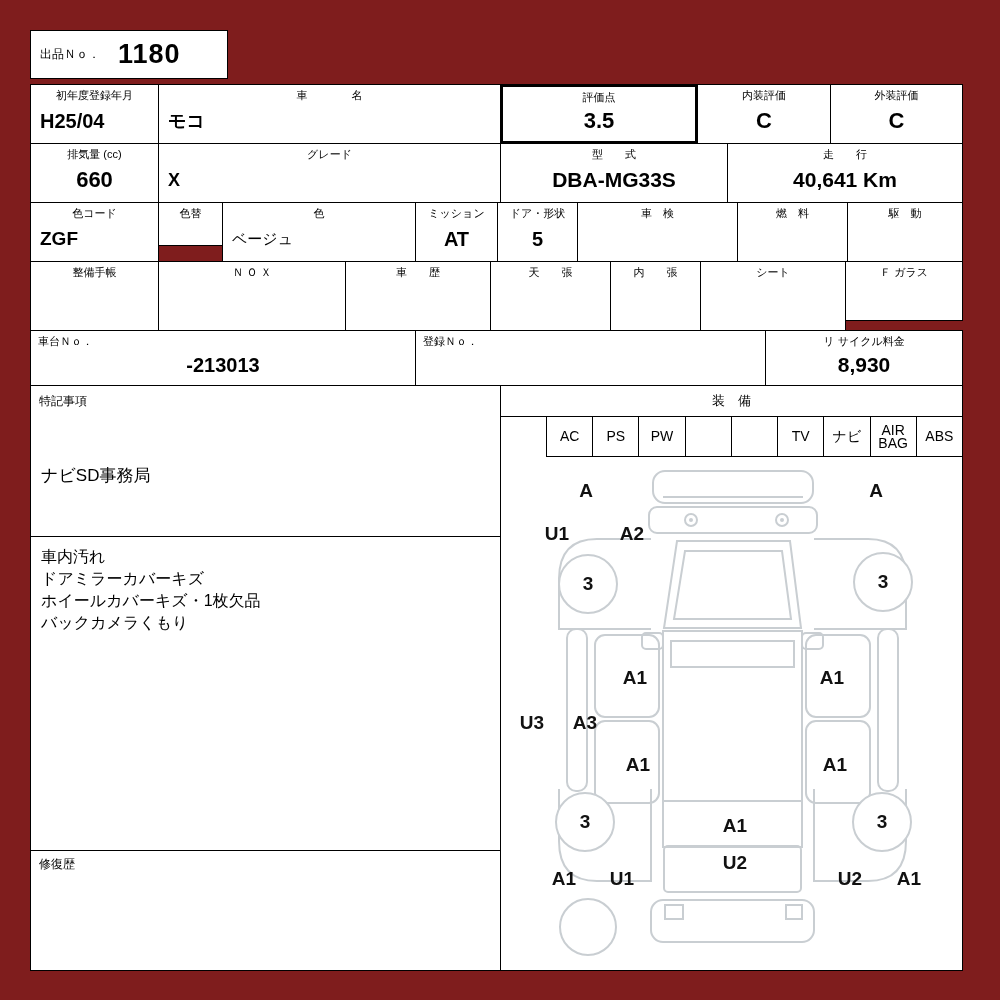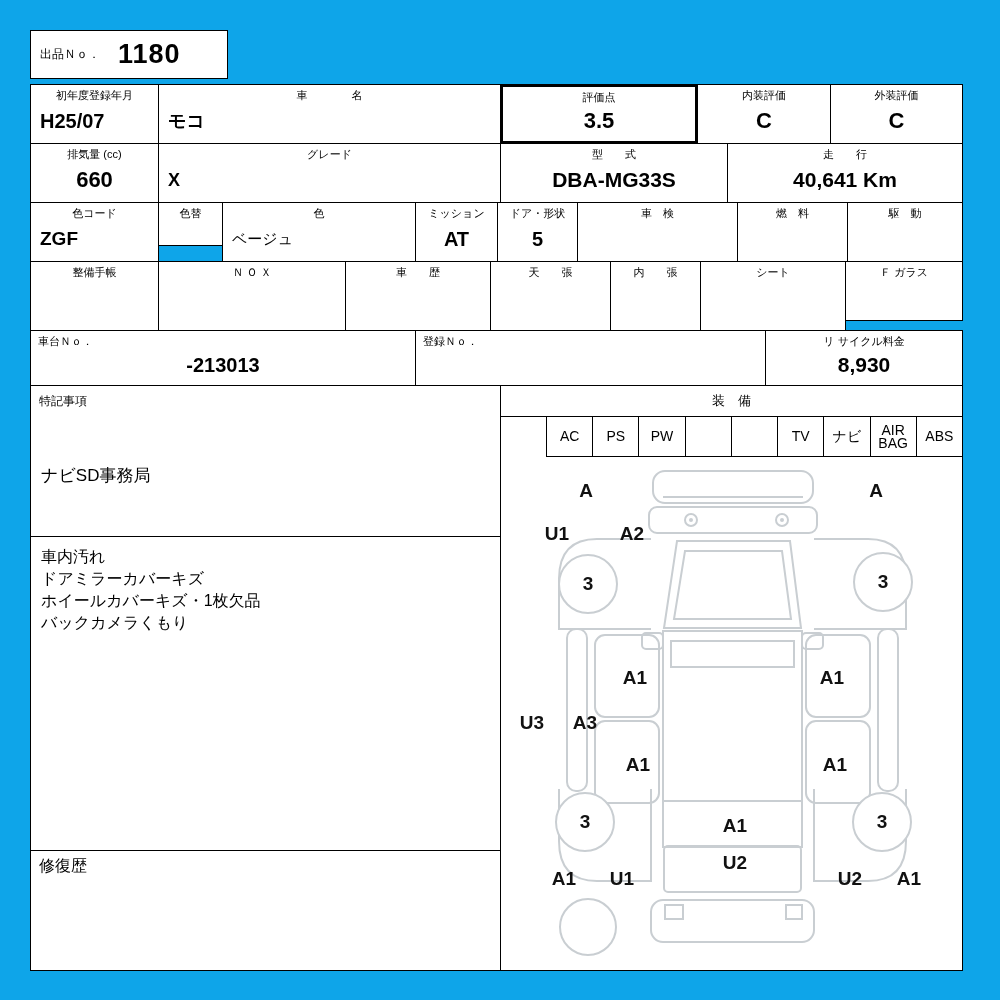--- a/index.html
+++ b/index.html
@@ -1,18 +1,18 @@
 <!DOCTYPE html>
 <html style="--carline: #c9ced2;"><head>
 <meta charset="utf-8">
 <style>
   html,body{margin:0;padding:0;}
   body{width:1000px;height:1000px;background:#fff;color:#000;
        font-family:"Liberation Sans","DejaVu Sans",sans-serif;}
-  .sheet{position:relative;width:1000px;height:1000px;background:#0ea5e9;overflow:hidden;}
+  .sheet{position:relative;width:1000px;height:1000px;background:#7f1d1d;overflow:hidden;}
 
   .cell{position:absolute;background:#fff;border:1px solid #000;display:flex;flex-direction:column;box-sizing:border-box;}
   .cell .lbl{font-size:11px;line-height:1;padding-top:5px;text-align:center;}
   .cell .lbl.left{text-align:left;padding-left:7px;}
   .cell .val{flex:1;display:flex;align-items:center;justify-content:center;font-weight:bold;font-size:22px;line-height:1;padding-bottom:3px;}
   .cell .val.left{justify-content:flex-start;padding-left:9px;}
   .v20{font-size:20px!important;} .v21{font-size:21px!important;} .v18{font-size:18px!important;}
   .v19{font-size:19px!important;} .plain{font-weight:normal!important;font-size:15px!important;}
   .thick{border-width:3px;z-index:2;}
 
@@ -21,21 +21,21 @@
   .lot .llbl{font-size:12px;}
   .lot .lnum{font-size:27px;font-weight:bold;letter-spacing:1px;}
 
   
   .notes-cell{padding:8px;}
   .sn-label{position:absolute;top:7px;left:8px;font-size:12px;}
   .office-note{position:absolute;top:78px;left:10px;font-size:17px;}
   .hdiv{position:absolute;left:0;right:0;height:0;border-top:1px solid #000;}
   .notes-lines{position:absolute;top:160px;left:10px;right:8px;font-size:16px;}
   .note-line{line-height:22px;white-space:nowrap;}
-  .repair-label{position:absolute;top:470px;left:8px;font-size:16px;}
+  .repair-label{position:absolute;top:470px;left:8px;font-size:12px;}
 
   
   .right-cell{padding:0;}
   .equip-header{position:absolute;left:0;top:0;width:100%;height:31px;border-bottom:1px solid #000;
                 display:flex;align-items:center;justify-content:center;font-size:13px;box-sizing:border-box;}
   .equip-row{position:absolute;left:45px;right:0;top:31px;height:40px;display:flex;}
   .eq-cell{flex:1;border-right:1px solid #000;border-bottom:1px solid #000;display:flex;align-items:center;
            justify-content:center;font-size:14px;line-height:13px;white-space:pre-line;text-align:center;box-sizing:border-box;}
   .eq-cell:first-child{border-left:1px solid #000;}
   .eq-cell:last-child{border-right:none;}
@@ -53,21 +53,21 @@
 
 <div class="sheet">
 
   <div class="lot">
     <span class="llbl">出品Ｎｏ．</span>
     <span class="lnum">1180</span>
   </div>
 
   <div class="cell" style="left:30px;top:84px;width:129px;height:60px">
     <div class="lbl">初年度登録年月</div>
-    <div class="val left v20">H25/07</div>
+    <div class="val left v20">H25/04</div>
   </div>
   <div class="cell" style="left:158px;top:84px;width:343px;height:60px">
     <div class="lbl">車　　　　名</div>
     <div class="val left v18">モコ</div>
   </div>
   <div class="cell thick" style="left:500px;top:84px;width:198px;height:60px">
     <div class="lbl">評価点</div>
     <div class="val">3.5</div>
   </div>
   <div class="cell" style="left:697px;top:84px;width:134px;height:60px">

